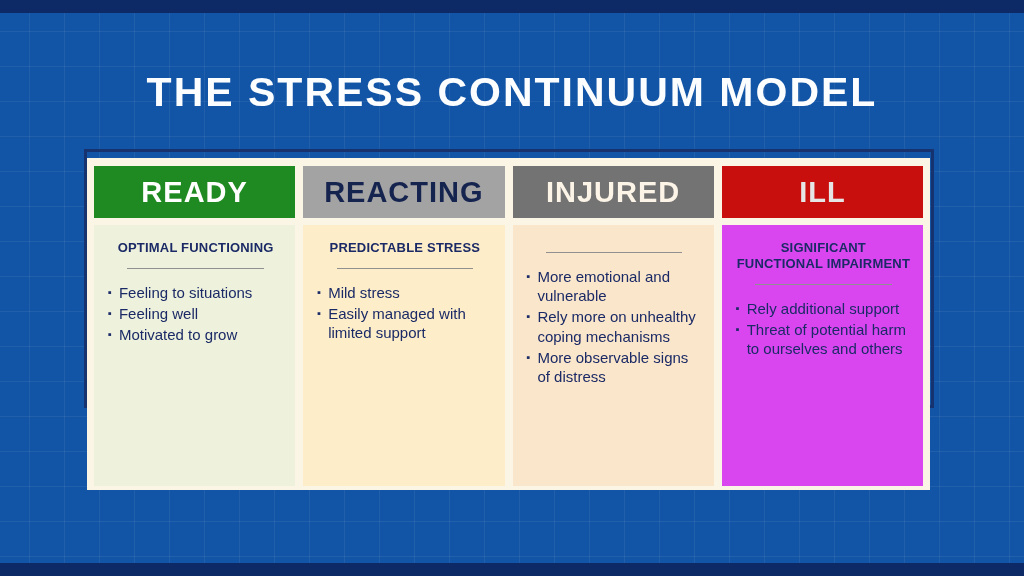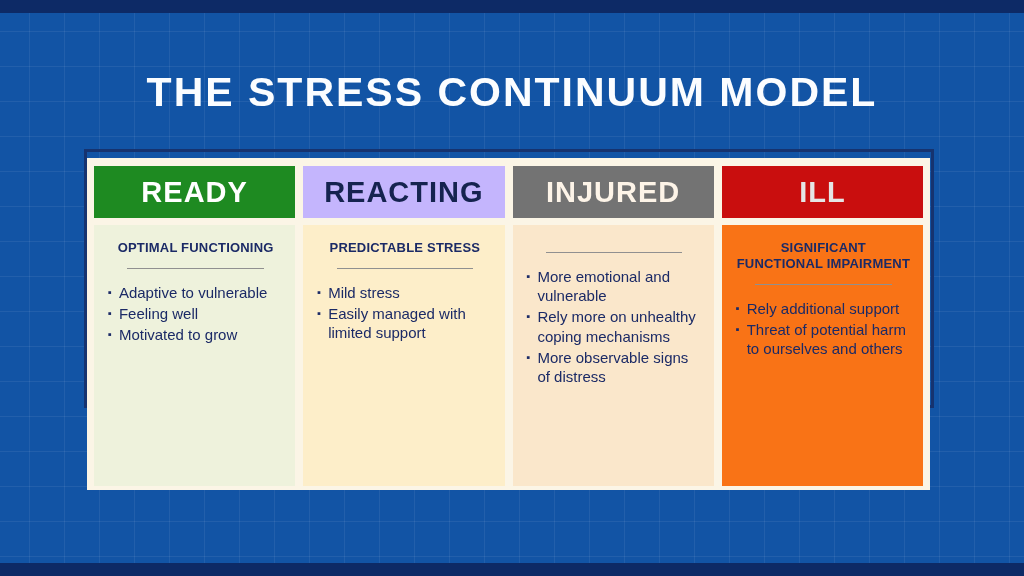--- a/index.html
+++ b/index.html
@@ -66,35 +66,35 @@
 <div class="stress-card">
 
 <div class="stress-column">
       <div class="col-header" style="background: rgb(30, 138, 33); color: rgb(255, 255, 255);">READY</div>
       <div class="col-body" style="background: rgb(238, 242, 220);">
         <div class="col-subtitle">OPTIMAL FUNCTIONING</div>
         <hr class="col-divider">
         <ul class="bullet-list">
           <li class="bullet-item">
             <span class="bullet-marker">▪</span>
-            <span class="bullet-text">Adaptive to vulnerable</span>
+            <span class="bullet-text">Feeling to situations</span>
           </li>
           <li class="bullet-item">
             <span class="bullet-marker">▪</span>
             <span class="bullet-text">Feeling well</span>
           </li>
           <li class="bullet-item">
             <span class="bullet-marker">▪</span>
             <span class="bullet-text">Motivated to grow</span>
           </li>
         </ul>
       </div>
     </div>
     <div class="stress-column">
-      <div class="col-header" style="background: #c4b5fd; color: rgb(21, 35, 79);">REACTING</div>
+      <div class="col-header" style="background: #a3a3a3; color: rgb(21, 35, 79);">REACTING</div>
       <div class="col-body" style="background: rgb(253, 238, 201);">
         <div class="col-subtitle">PREDICTABLE STRESS</div>
         <hr class="col-divider">
         <ul class="bullet-list">
           <li class="bullet-item">
             <span class="bullet-marker">▪</span>
             <span class="bullet-text">Mild stress</span>
           </li>
           <li class="bullet-item">
             <span class="bullet-marker">▪</span>
@@ -118,21 +118,21 @@
           </li>
           <li class="bullet-item">
             <span class="bullet-marker">▪</span>
             <span class="bullet-text">More observable signs of distress</span>
           </li>
         </ul>
       </div>
     </div>
     <div class="stress-column">
       <div class="col-header" style="background: rgb(201, 14, 14); color: #e5e5e5;">ILL</div>
-      <div class="col-body" style="background: #f97316;">
+      <div class="col-body" style="background: #d946ef;">
         <div class="col-subtitle">SIGNIFICANT FUNCTIONAL IMPAIRMENT</div>
         <hr class="col-divider">
         <ul class="bullet-list">
           <li class="bullet-item">
             <span class="bullet-marker">▪</span>
             <span class="bullet-text">Rely additional support</span>
           </li>
           <li class="bullet-item">
             <span class="bullet-marker">▪</span>
             <span class="bullet-text">Threat of potential harm to ourselves and others</span>

